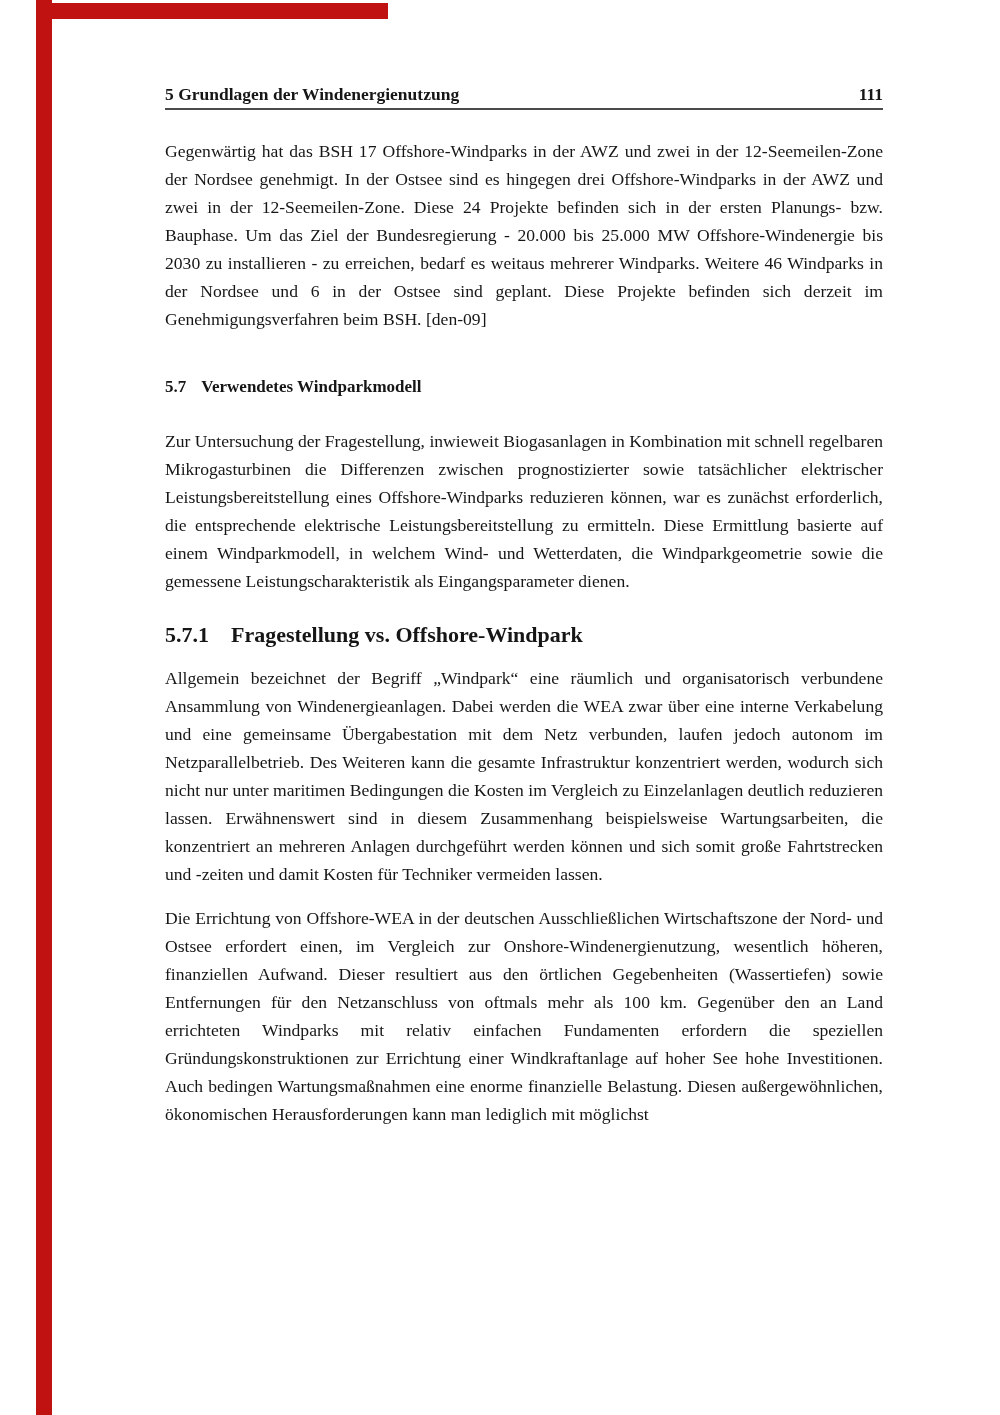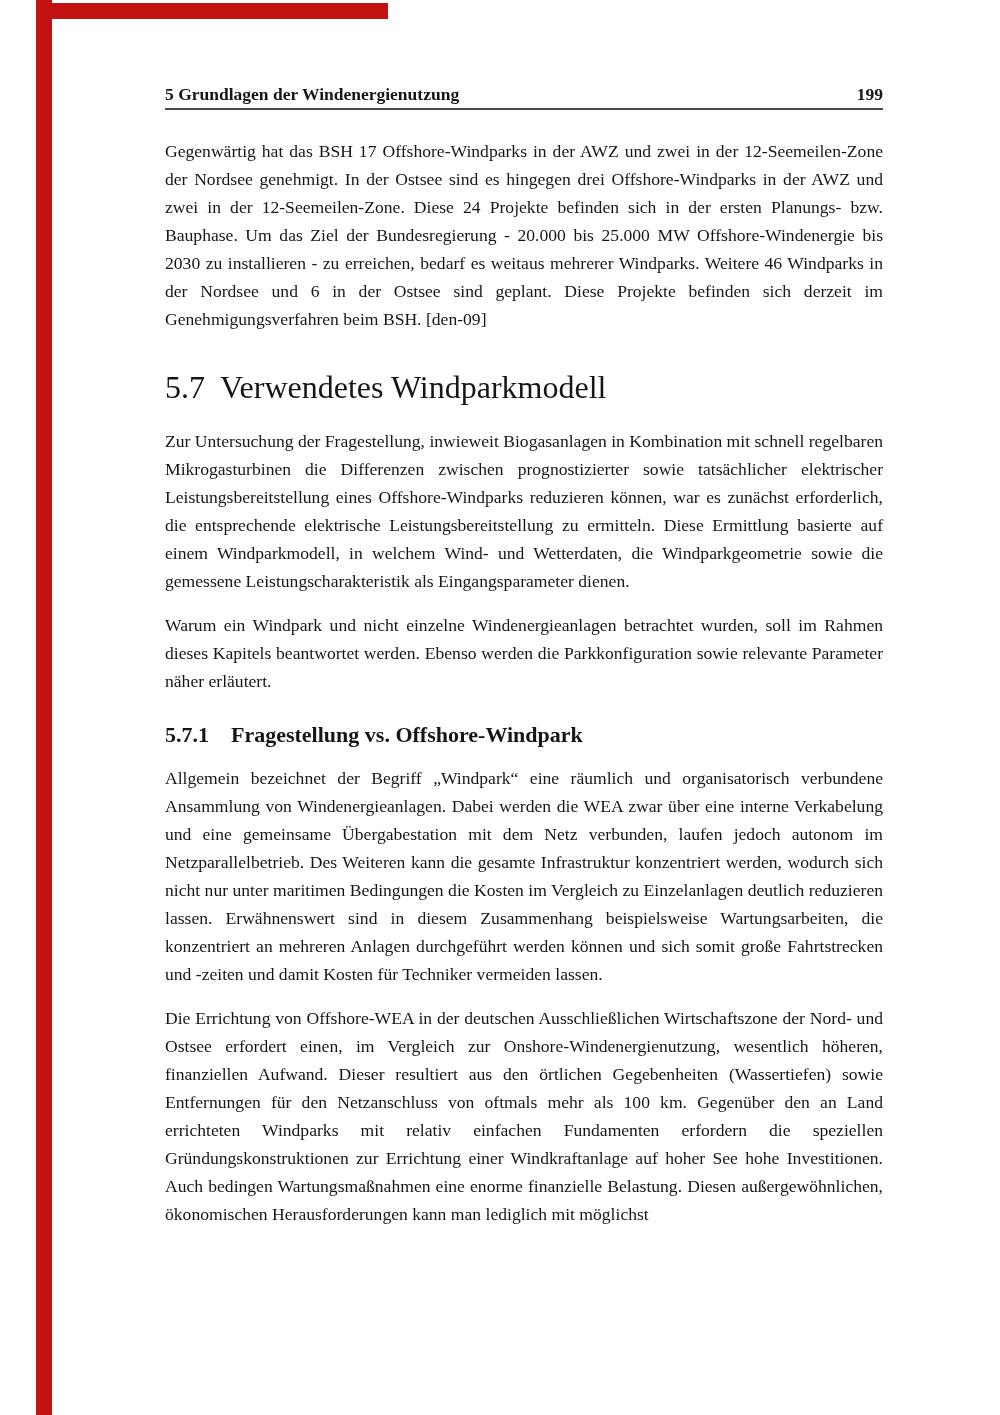--- a/index.html
+++ b/index.html
@@ -35,21 +35,21 @@
   }
 
   p.body-para {
     font-size: 17.6px; line-height: 28px;
     text-align: justify; text-justify: inter-word;
     margin: 16px 0 0 0;
   }
   p.body-para.first { margin-top: 27px; }
 
   h1.section-heading {
-    font-size: 32px; line-height: 32px; font-weight: normal;
+    font-size: 17px; line-height: 32px; font-weight: bold;
     margin: 38px 0 24px 0;
   }
   h1.section-heading .sec-num { margin-right: 15px; }
 
   h2.subsection-heading {
     font-size: 22px; line-height: 26px; font-weight: bold;
     margin: 27px 0 12px 0;
   }
   h2.subsection-heading .sec-num { margin-right: 22px; }
 </style>
@@ -58,32 +58,31 @@
 
 <div class="page">
 
   <div class="red-bar-vertical" style="background: rgb(193, 18, 18);"></div>
   <div class="red-bar-horizontal" style="background: rgb(193, 18, 18);"></div>
 
   <div class="content">
 
     <div class="running-header">
       <span>5 Grundlagen der Windenergienutzung</span>
-      <span>199</span>
+      <span>111</span>
     </div>
 
     <p class="body-para first">Gegenwärtig hat das BSH 17 Offshore-Windparks in der AWZ und zwei in der 12-Seemeilen-Zone der Nordsee genehmigt. In der Ostsee sind es hingegen drei Offshore-Windparks in der AWZ und zwei in der 12-Seemeilen-Zone. Diese 24 Projekte befinden sich in der ersten Planungs- bzw. Bauphase. Um das Ziel der Bundesregierung - 20.000 bis 25.000 MW Offshore-Windenergie bis 2030 zu installieren - zu erreichen, bedarf es weitaus mehrerer Windparks. Weitere 46 Windparks in der Nordsee und 6 in der Ostsee sind geplant. Diese Projekte befinden sich derzeit im Genehmigungsverfahren beim BSH. [den-09]</p>
 
     <h1 class="section-heading">
       <span class="sec-num">5.7</span><span>Verwendetes Windparkmodell</span>
     </h1>
 
     <p class="body-para">Zur Untersuchung der Fragestellung, inwieweit Biogasanlagen in Kombination mit schnell regelbaren Mikrogasturbinen die Differenzen zwischen prognostizierter sowie tatsächlicher elektrischer Leistungsbereitstellung eines Offshore-Windparks reduzieren können, war es zunächst erforderlich, die entsprechende elektrische Leistungsbereitstellung zu ermitteln. Diese Ermittlung basierte auf einem Windparkmodell, in welchem Wind- und Wetterdaten, die Windparkgeometrie sowie die gemessene Leistungscharakteristik als Eingangsparameter dienen.</p>
 
-    <p class="body-para">Warum ein Windpark und nicht einzelne Windenergieanlagen betrachtet wurden, soll im Rahmen dieses Kapitels beantwortet werden. Ebenso werden die Parkkonfiguration sowie relevante Parameter näher erläutert.</p>
 
     <h2 class="subsection-heading">
       <span class="sec-num">5.7.1</span><span>Fragestellung vs. Offshore-Windpark</span>
     </h2>
 
     <p class="body-para">Allgemein bezeichnet der Begriff „Windpark“ eine räumlich und organisatorisch verbundene Ansammlung von Windenergieanlagen. Dabei werden die WEA zwar über eine interne Verkabelung und eine gemeinsame Übergabestation mit dem Netz verbunden, laufen jedoch autonom im Netzparallelbetrieb. Des Weiteren kann die gesamte Infrastruktur konzentriert werden, wodurch sich nicht nur unter maritimen Bedingungen die Kosten im Vergleich zu Einzelanlagen deutlich reduzieren lassen. Erwähnenswert sind in diesem Zusammenhang beispielsweise Wartungsarbeiten, die konzentriert an mehreren Anlagen durchgeführt werden können und sich somit große Fahrtstrecken und -zeiten und damit Kosten für Techniker vermeiden lassen.</p>
 
     <p class="body-para">Die Errichtung von Offshore-WEA in der deutschen Ausschließlichen Wirtschaftszone der Nord- und Ostsee erfordert einen, im Vergleich zur Onshore-Windenergienutzung, wesentlich höheren, finanziellen Aufwand. Dieser resultiert aus den örtlichen Gegebenheiten (Wassertiefen) sowie Entfernungen für den Netzanschluss von oftmals mehr als 100 km. Gegenüber den an Land errichteten Windparks mit relativ einfachen Fundamenten erfordern die speziellen Gründungskonstruktionen zur Errichtung einer Windkraftanlage auf hoher See hohe Investitionen. Auch bedingen Wartungsmaßnahmen eine enorme finanzielle Belastung. Diesen außergewöhnlichen, ökonomischen Herausforderungen kann man lediglich mit möglichst</p>
 
   </div>

